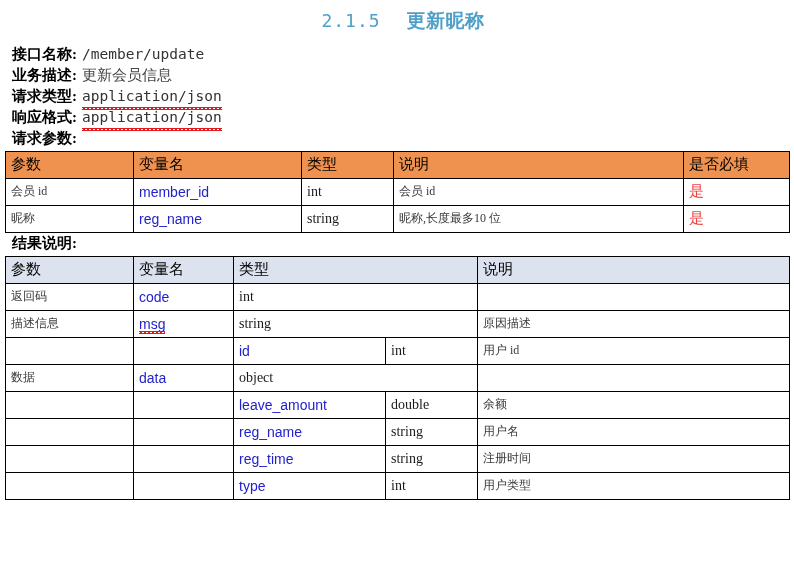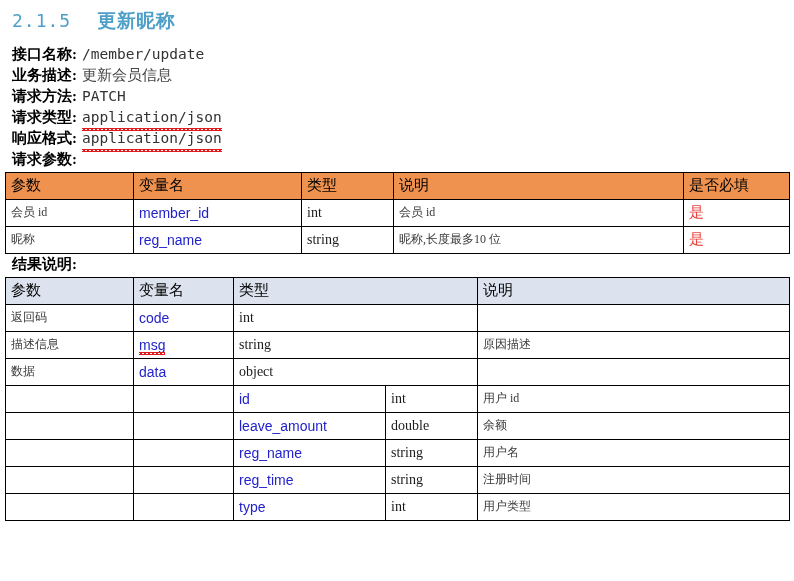--- a/index.html
+++ b/index.html
@@ -25,20 +25,21 @@
   
   .doc-title {
     margin: 0;
     padding: 8px 0 0 12px;
     font-family: "Liberation Sans", "DejaVu Sans", sans-serif;
     font-size: 19px;
     font-weight: bold;
     color: #4FA0C8;
     letter-spacing: 0.5px;
     white-space: nowrap;
+    text-align: center;
   }
   .doc-title .num {
     font-family: "DejaVu Sans Mono", "Liberation Mono", monospace;
     font-weight: normal;
     font-size: 18px;
     letter-spacing: 1px;
   }
   .doc-title .sep {
     display: inline-block;
     width: 26px;
@@ -184,24 +185,20 @@
     <div class="meta-row">
       <span class="meta-label">接口名称:</span>
       <span class="meta-value">/member/update</span>
     </div>
 
     <div class="meta-row">
       <span class="meta-label">业务描述:</span>
       <span class="meta-value cjk">更新会员信息</span>
     </div>
 
-    <div class="meta-row">
-      <span class="meta-label">请求方法:</span>
-      <span class="meta-value">PATCH</span>
-    </div>
 
     <div class="meta-row">
       <span class="meta-label">请求类型:</span>
       <span class="meta-value squiggle">application/json</span>
     </div>
 
     <div class="meta-row">
       <span class="meta-label">响应格式:</span>
       <span class="meta-value squiggle">application/json</span>
     </div>
@@ -269,37 +266,37 @@
       </tr>
 
       <tr>
         <td class="cjk">描述信息</td>
         <td class="var"><span class="var-squiggle">msg</span></td>
         <td class="type" colspan="2">string</td>
         <td class="cjk">原因描述</td>
       </tr>
 
       <tr>
+        <td class="empty"></td>
+        <td class="empty"></td>
+        <td class="var">id</td>
+        <td class="type">int</td>
+        <td class="cjk">用户 id</td>
+      </tr>
+
+      <tr>
         <td class="cjk">数据</td>
         <td class="var">data</td>
         <td class="type" colspan="2">object</td>
         <td class="cjk"></td>
       </tr>
 
       <tr>
         <td class="empty"></td>
         <td class="empty"></td>
-        <td class="var">id</td>
-        <td class="type">int</td>
-        <td class="cjk">用户 id</td>
-      </tr>
-
-      <tr>
-        <td class="empty"></td>
-        <td class="empty"></td>
         <td class="var">leave_amount</td>
         <td class="type">double</td>
         <td class="cjk">余额</td>
       </tr>
 
 
       <tr>
         <td class="empty"></td>
         <td class="empty"></td>
         <td class="var">reg_name</td>

